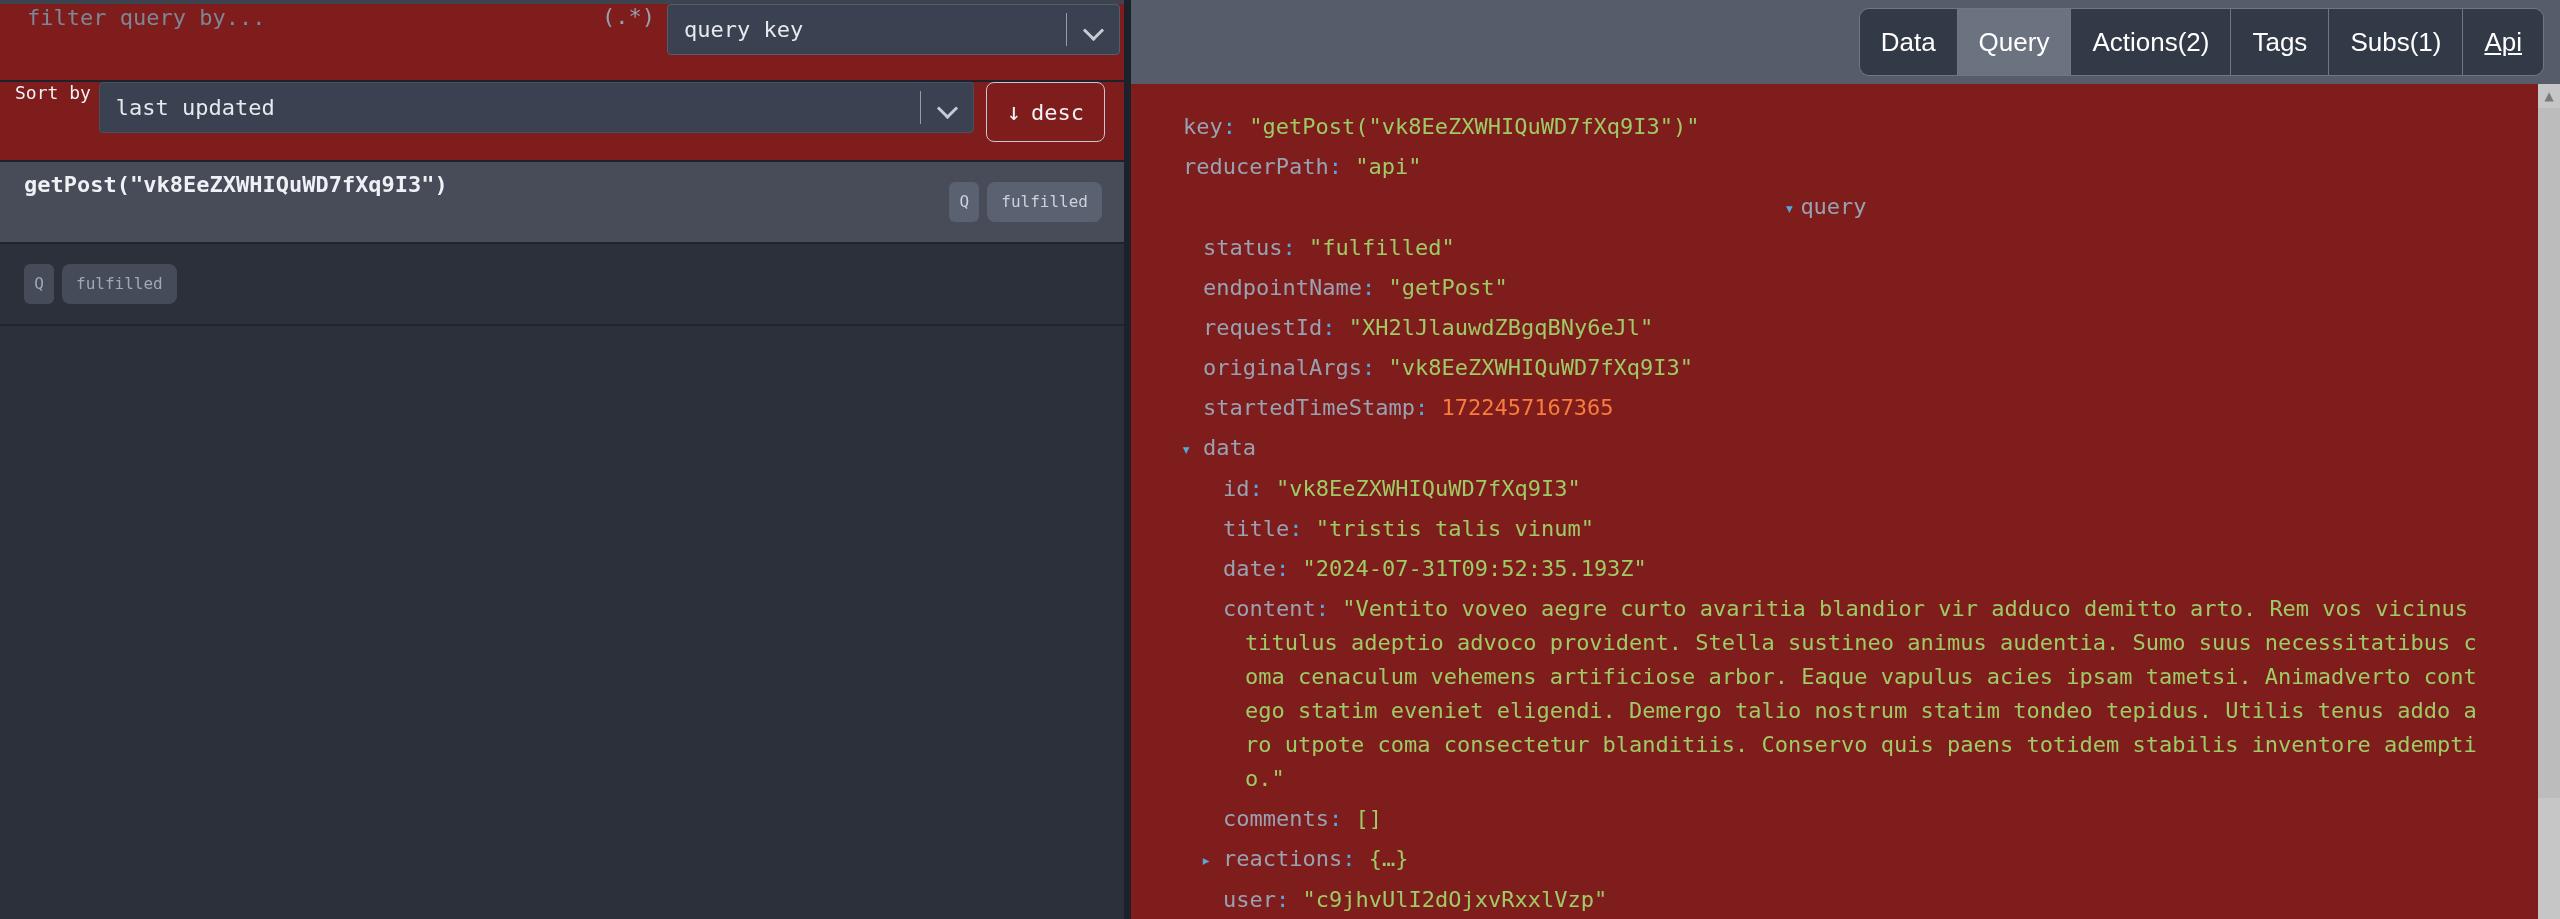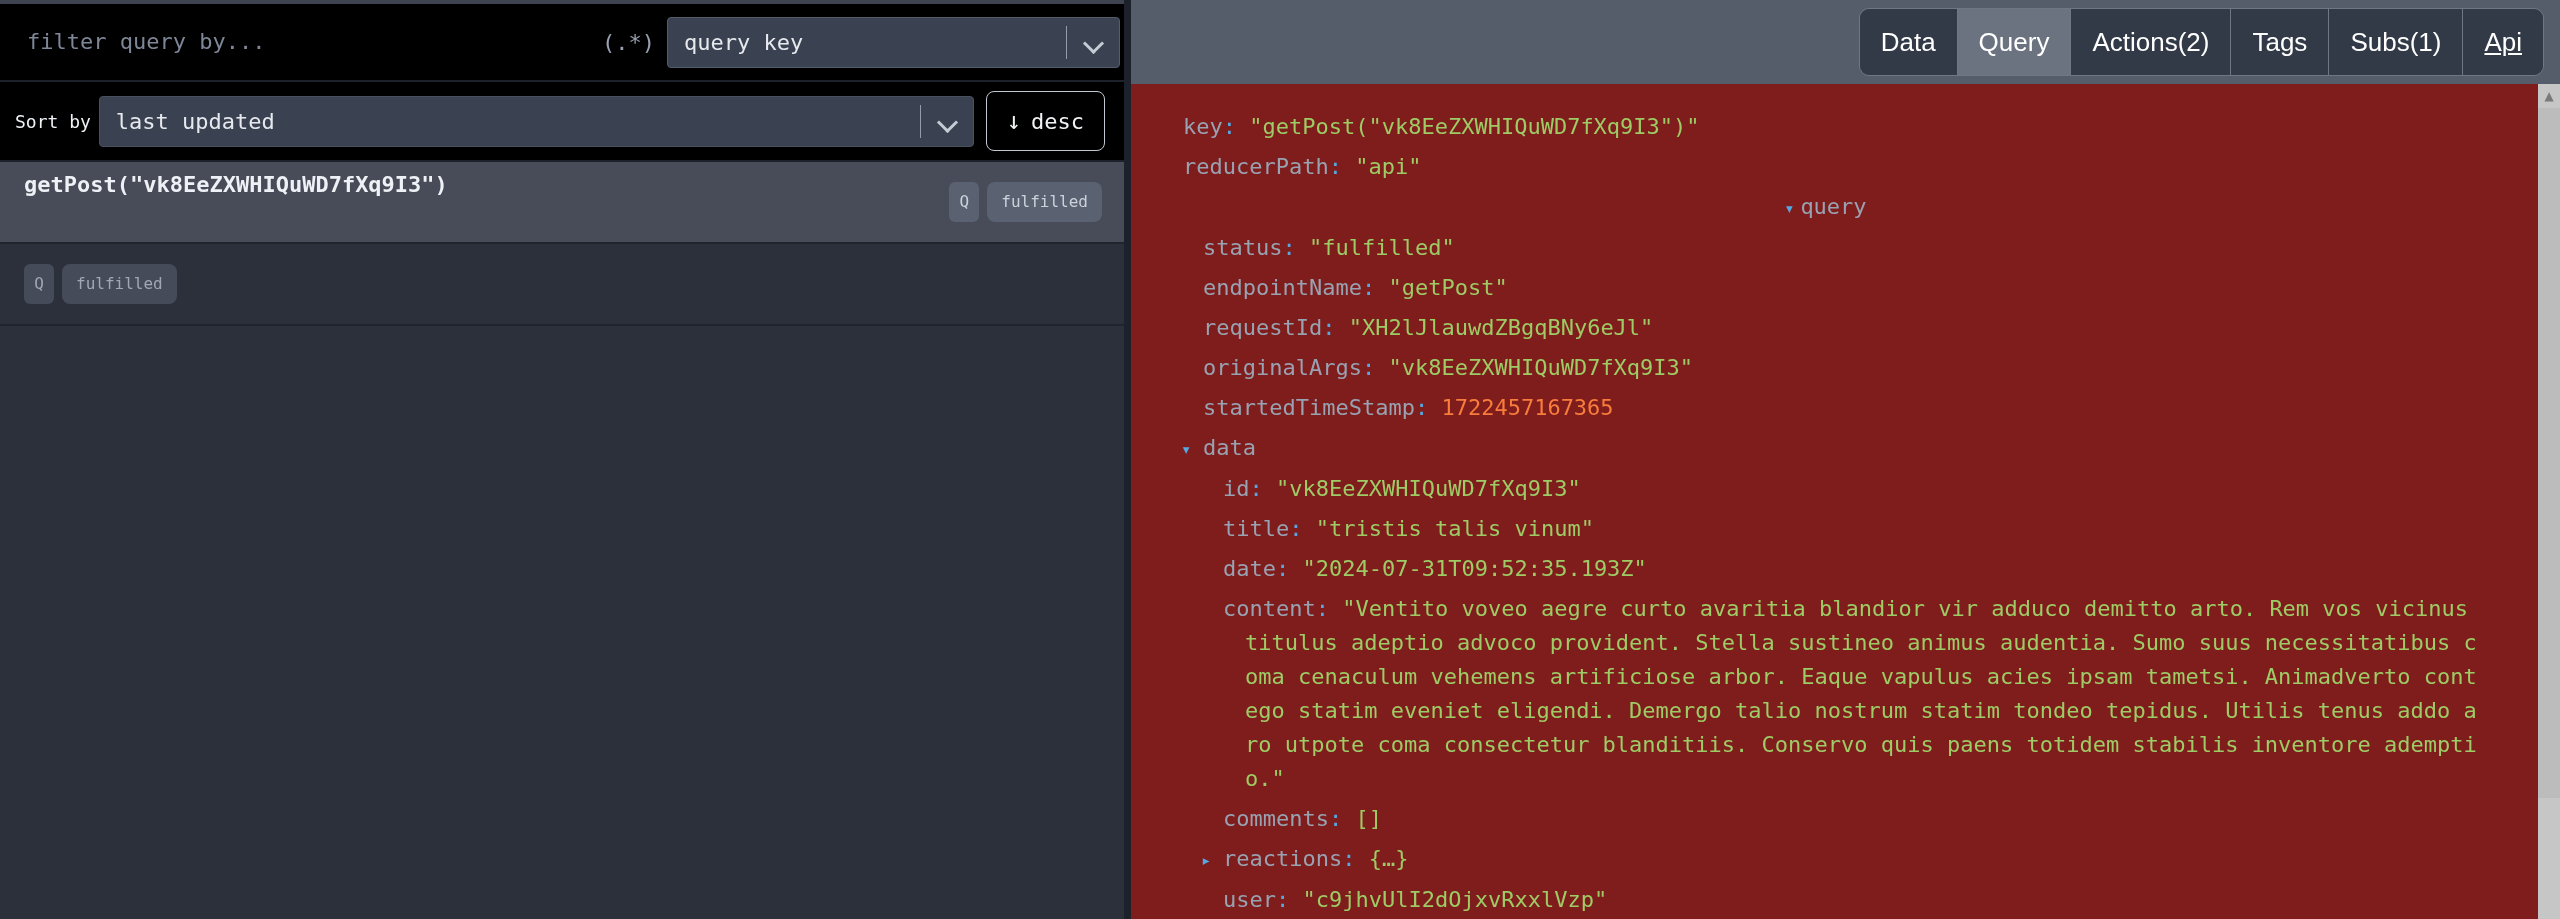--- a/index.html
+++ b/index.html
@@ -3,22 +3,22 @@
 <meta charset="utf-8">
 <style>
   html,body{margin:0;padding:0;background:#2b303b;}
   .app{position:relative;width:2560px;height:919px;overflow:hidden;
        font-family:"DejaVu Sans Mono",monospace;box-sizing:border-box;}
   .app *{box-sizing:border-box;}
 
   
   .left-panel{position:absolute;left:0;top:0;width:1131px;height:919px;
       background:#2b303b;border-right:7px solid #1d212b;}
-  .bar{height:80px;background:#000000;border-bottom:2px solid #1d212b;
-      display:flex;align-items:center;}
+  .bar{height:80px;background:#7f1d1d;border-bottom:2px solid #1d212b;
+      display:flex;align-items:flex-start;}
   .filter-bar{border-top:4px solid #3d434f;height:82px;padding:0 4px 0 16px;}
   .filter-input{flex:1;background:transparent;border:none;outline:none;
       color:#dfe3ea;font:400 22px/28px "DejaVu Sans Mono",monospace;padding:0 0 0 11px;}
   .filter-input::placeholder{color:#7e8797;}
   .regex-toggle{color:#98a1b0;font-size:22px;margin:0 12px 0 6px;cursor:pointer;}
   .select{position:relative;height:51px;background:#3a4150;border:1px solid #545d6c;
       border-radius:4px;display:flex;align-items:center;color:#e6e9ee;font-size:22px;
       padding-left:16px;cursor:pointer;}
   .select .sel-div{position:absolute;right:52px;top:8px;bottom:8px;width:1px;background:#949caa;}
   .chev{position:absolute;right:18px;top:22px;width:15px;height:15px;

